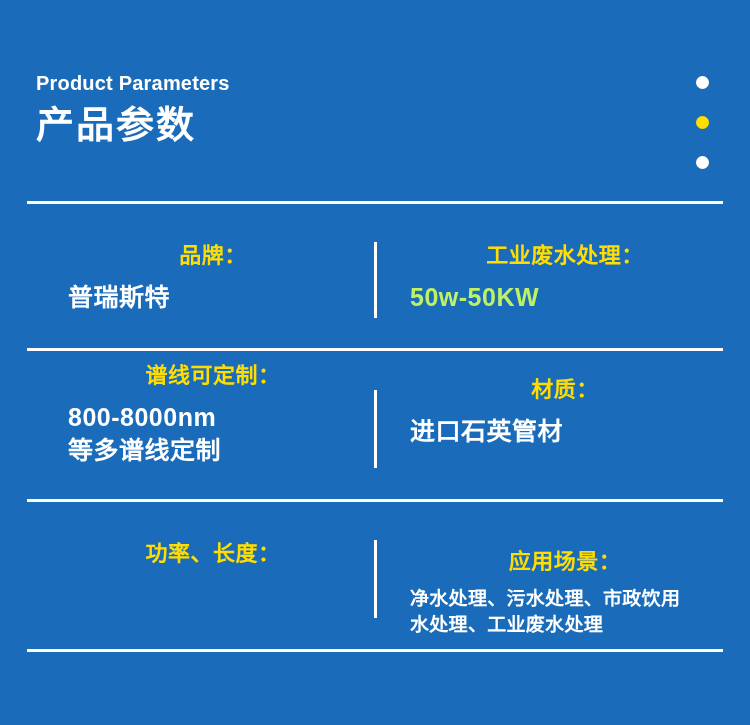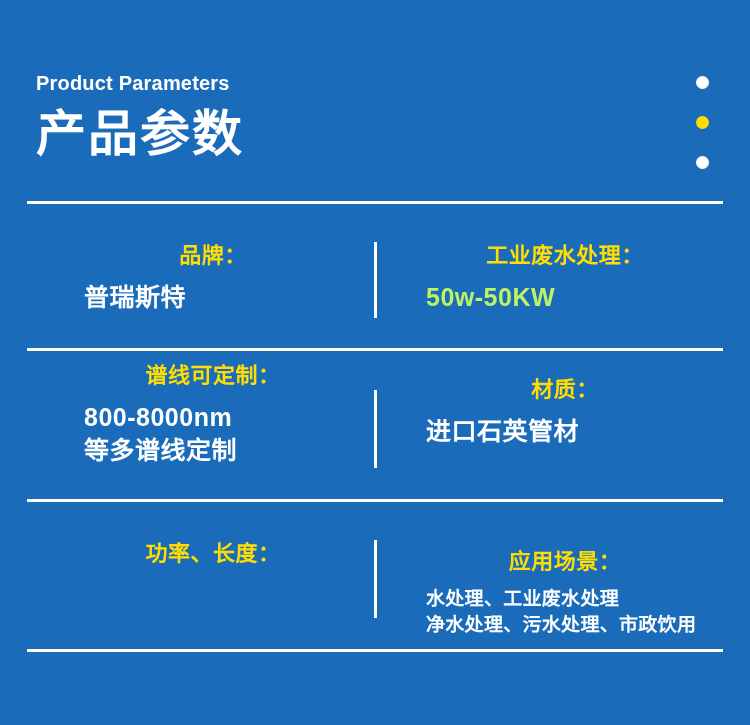--- a/index.html
+++ b/index.html
@@ -33,26 +33,27 @@
   .header-en {
     font-size: 20px;
     font-weight: 600;
     color: #ffffff;
     letter-spacing: 0.2px;
     line-height: 1.1;
     white-space: nowrap;
   }
   .header-cn {
     margin-top: 12px;
-    font-size: 50px;
+    font-size: 38px;
     font-weight: 700;
     color: #ffffff;
     letter-spacing: 2px;
     line-height: 1.15;
     white-space: nowrap;
+    font-family: Liberation Mono, monospace;
   }
 
   
   .dots {
     position: absolute;
     right: 41px;
     top: 76px;
     display: flex;
     flex-direction: column;
     align-items: center;
@@ -98,21 +99,20 @@
     white-space: nowrap;
     text-align: center;
   }
   .param-value {
     margin-top: 11px;
     color: #ffffff;
     font-size: 25px;
     font-weight: 700;
     line-height: 1.32;
     letter-spacing: 0.5px;
-    margin-left: 16px;
   }
   .param-value .vline { display: block; white-space: nowrap; }
 
   .param-value.small {
     font-size: 19px;
     margin-top: 10px;
     line-height: 1.42;
     letter-spacing: 0.3px;
   }
 </style>
@@ -170,18 +170,18 @@
     </div>
   </div>
 
   <div class="cell left" style="top:540px">
     <div class="param-label" style="color: rgb(255, 221, 0);">功率、长度：</div>
   </div>
 
   <div class="cell right" style="top:548px">
     <div class="param-label" style="color: rgb(255, 221, 0);">应用场景：</div>
     <div class="param-value small" style="color: rgb(255, 255, 255);">
+      <span class="vline">净水处理、污水处理、市政饮用</span>
       <span class="vline">水处理、工业废水处理</span>
-      <span class="vline">净水处理、污水处理、市政饮用</span>
     </div>
   </div>
 
 </div>
 
 </body></html>

